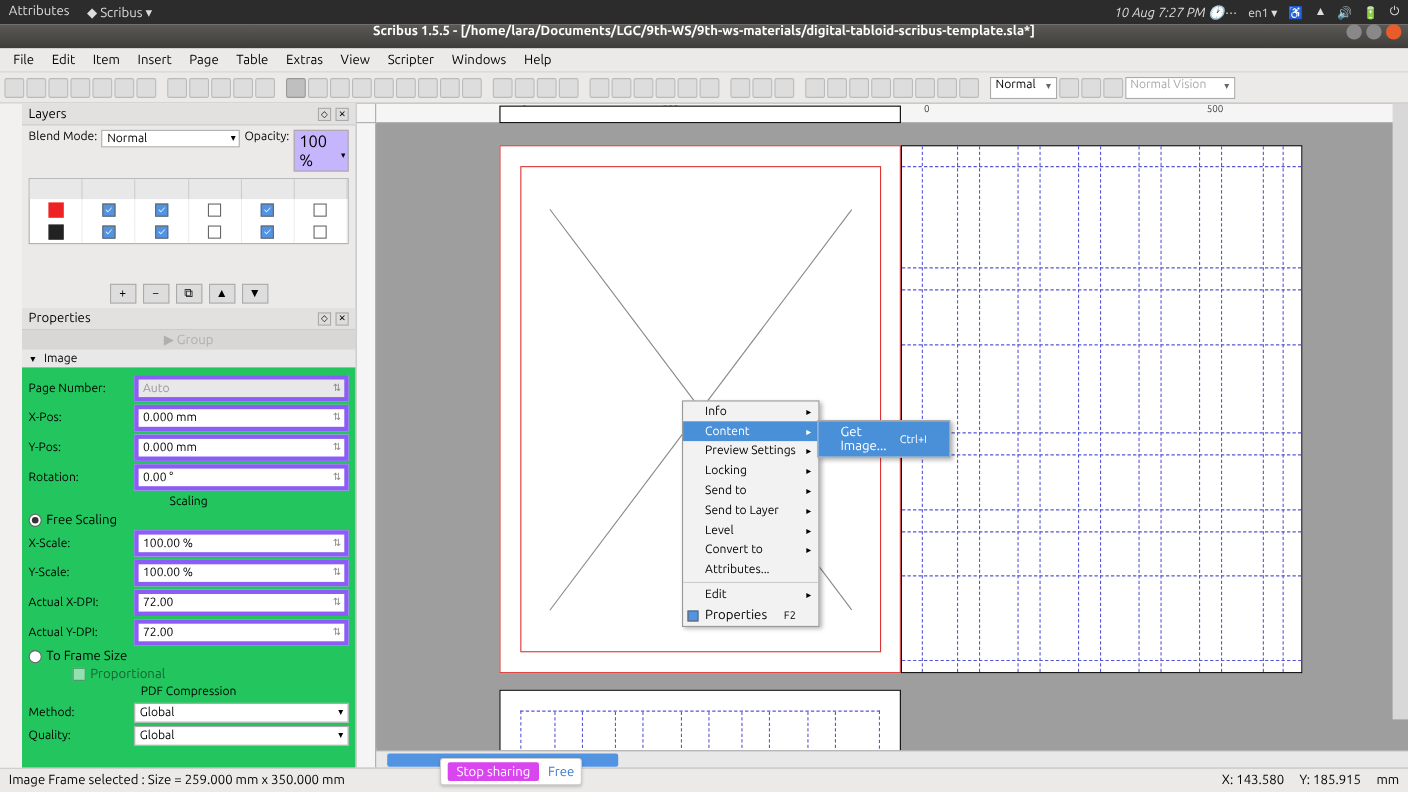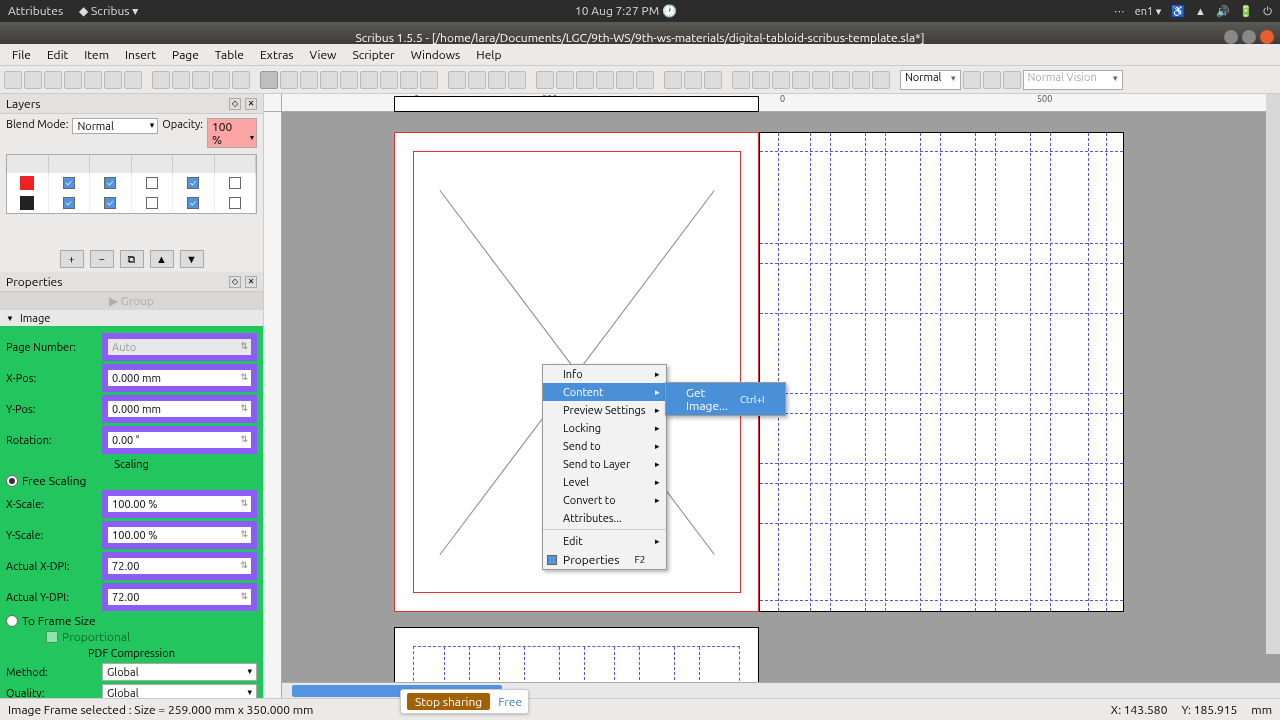--- a/index.html
+++ b/index.html
@@ -1,26 +1,26 @@
 <!DOCTYPE html>
 <html><head>
 <meta charset="utf-8">
 <style>
 * { box-sizing: border-box; margin: 0; padding: 0; font-family: Ubuntu, "Segoe UI", sans-serif; font-size: 12px; }
 body { background: #f2f1f0; width: 1280px; height: 720px; overflow: hidden; position: relative; }
 
 
 .topbar { background: #2c2c2c; color: #ddd; height: 22px; display: flex; align-items: center; padding: 0 8px; font-size: 11px; }
 .topbar .left { display: flex; gap: 16px; }
-.topbar .center { flex: 1; text-align: center; }
+.topbar .center { flex: 1; text-align: right; font-style: italic; }
 .topbar .right { display: flex; gap: 10px; align-items: center; }
 .topbar .right span { font-size: 11px; }
 
 
-.titlebar { background: linear-gradient(#5b5a57, #3d3c39); color: #fff; height: 22px; display: flex; align-items: flex-end; padding: 0 6px; font-size: 11px; }
+.titlebar { background: linear-gradient(#5b5a57, #3d3c39); color: #fff; height: 22px; display: flex; align-items: flex-start; padding: 0 6px; font-size: 11px; font-weight: bold; }
 .titlebar .title { flex: 1; text-align: center; }
 .titlebar .winbtns { display: flex; gap: 4px; }
 .titlebar .winbtn { width: 14px; height: 14px; border-radius: 7px; }
 .winbtn.min { background: #888; }
 .winbtn.max { background: #888; }
 .winbtn.close { background: #e85d2c; }
 
 
 .menubar { background: #ebeae8; height: 22px; display: flex; align-items: center; padding: 0 4px; border-bottom: 1px solid #ccc; }
 .menubar .mitem { padding: 3px 8px; cursor: default; }
@@ -28,53 +28,53 @@
 
 .toolbar { background: #ebeae8; height: 28px; display: flex; align-items: center; padding: 0 4px; border-bottom: 1px solid #ccc; gap: 2px; }
 .tbtn { width: 18px; height: 18px; background: #ddd; border: 1px solid #bbb; border-radius: 2px; }
 .tbtn.pressed { background: #bfbfbf; border-color: #999; }
 .tsep { width: 6px; }
 .tsel { height: 20px; font-size: 11px; border: 1px solid #aaa; background: #fff; padding: 0 18px 0 4px; position: relative; }
 .tsel::after { content: "▾"; position: absolute; right: 4px; top: 2px; font-size: 9px; color: #666; }
 
 
 .main { display: flex; height: 604px; }
-.sidebar { width: 264px; background: #ebeae8; display: flex; flex-direction: column; border-right: 1px solid #ccc; }
+.sidebar { width: 304px; background: #ebeae8; display: flex; flex-direction: column; border-right: 1px solid #ccc; margin-left: 20px; }
 .canvas-area { flex: 1; position: relative; background: #9e9e9e; overflow: hidden; }
 
 
 .panel-title { background: #e2e1df; height: 20px; display: flex; align-items: center; padding: 0 6px; font-size: 11px; border-bottom: 1px solid #ccc; justify-content: space-between; }
 .panel-title .pbtns { display: flex; gap: 4px; }
 .pbtn { width: 12px; height: 12px; border: 1px solid #aaa; background: #ddd; font-size: 8px; line-height: 10px; text-align: center; }
 .layers-ctrl { display: flex; align-items: flex-start; padding: 4px 6px; gap: 4px; }
 .layers-ctrl label { font-size: 11px; }
 .dropdown { border: 1px solid #aaa; background: #fff; padding: 1px 16px 1px 4px; font-size: 11px; position: relative; flex: 1; }
 .dropdown::after { content: "▾"; position: absolute; right: 3px; top: 1px; font-size: 9px; }
-.spin { border: 1px solid #aaa; background: #fca5a5; padding: 1px 14px 1px 4px; font-size: 12px; position: relative; width: 50px; }
+.spin { border: 1px solid #aaa; background: #c4b5fd; padding: 1px 14px 1px 4px; font-size: 15px; position: relative; width: 50px; }
 .spin::after { content: "▾"; position: absolute; right: 2px; font-size: 8px; }
 
 .layer-table { margin: 2px 6px; border: 1px solid #aaa; background: #fff; }
 .layer-hdr { display: flex; background: #e8e8e8; }
 .layer-hdr .hc { flex: 1; height: 18px; border-right: 1px solid #ccc; }
 .layer-row { display: flex; }
 .layer-row .lc { flex: 1; height: 20px; border-right: 1px solid #eee; display: flex; align-items: center; justify-content: center; }
 .swatch { width: 14px; height: 14px; }
 .chk { width: 12px; height: 12px; border: 1px solid #666; background: #fff; }
 .chk.on { background: #5294e2; }
 .chk.on::after { content: "✓"; color: #fff; font-size: 9px; line-height: 10px; display: block; text-align: center; }
 
 .layer-btns { display: flex; justify-content: center; gap: 6px; padding: 4px; }
 .lbtn { width: 24px; height: 18px; border: 1px solid #aaa; background: #ddd; font-size: 11px; text-align: center; line-height: 16px; }
 .prop-hdr { background: #d8d7d5; padding: 2px 6px; font-size: 11px; color: #888; text-align: center; }
 .prop-active { background: #e8e8e8; padding: 2px 6px; font-size: 11px; display: flex; align-items: center; text-align: right; }
 .prop-active::before { content: "▼"; font-size: 8px; margin-right: 6px; }
 .prop-body { background: #22c55e; padding: 4px 6px; }
 .prop-row { display: flex; align-items: center; margin: 3px 0; gap: 6px; }
 .prop-row label { font-size: 11px; width: 90px; }
-.prop-input { flex: 1; border: 6px solid #8b5cf6; background: #fff; padding: 2px 16px 2px 4px; font-size: 11px; position: relative; }
+.prop-input { flex: 1; border: 4px solid #8b5cf6; background: #fff; padding: 2px 16px 2px 4px; font-size: 11px; position: relative; }
 .prop-input.dis { background: #e8e8e8; color: #999; }
 .prop-input::after { content: "⇅"; position: absolute; right: 3px; font-size: 9px; color: #888; }
 .prop-subhdr { text-align: center; font-size: 11px; margin: 4px 0; }
 .radio-row { display: flex; align-items: center; gap: 4px; margin: 3px 0; }
 .radio { width: 12px; height: 12px; border: 1px solid #666; border-radius: 6px; background: #fff; }
 .radio.on::after { content: ""; display: block; width: 6px; height: 6px; background: #333; border-radius: 3px; margin: 2px; }
 .prop-select { flex: 1; border: 1px solid #aaa; background: #fff; padding: 2px 16px 2px 4px; font-size: 11px; position: relative; }
 .prop-select::after { content: "▾"; position: absolute; right: 4px; font-size: 9px; }
 
 
@@ -103,21 +103,21 @@
 .ctx-item .sc { font-size: 10px; margin-left: 12px; }
 .ctx-sep { height: 1px; background: #ccc; margin: 2px 0; }
 .ctx2 { left: 122px; top: 17px; min-width: 114px; }
 
 
 .statusbar { position: absolute; bottom: 0; left: 0; right: 0; height: 22px; background: #ebeae8; border-top: 1px solid #ccc; display: flex; align-items: center; padding: 0 8px; font-size: 11px; justify-content: space-between; }
 .statusbar .right { display: flex; gap: 14px; }
 
 
 .sharebar { position: absolute; left: 400px; bottom: 6px; display: flex; align-items: center; background: #fff; border: 1px solid #ccc; border-radius: 3px; box-shadow: 0 1px 3px rgba(0,0,0,.2); padding: 3px 6px; gap: 8px; font-size: 11px; z-index: 50; }
-.sharebar .stop { background: #a16207; color: #fff; padding: 2px 8px; border-radius: 2px; }
+.sharebar .stop { background: #d946ef; color: #fff; padding: 2px 8px; border-radius: 2px; }
 .sharebar .hide { color: #3a7bc8; }
 
 .scrollbar-v { position: absolute; right: 0; top: 94px; width: 14px; height: 560px; background: #d8d8d8; }
 </style>
 </head>
 <body>
 
 <div class="topbar">
   <div class="left">
     <span>Attributes</span>
@@ -420,21 +420,21 @@
             <div class="guide gv" style="left:225px"></div>
             <div class="guide gv" style="left:260px"></div>
             <div class="guide gv" style="left:285px"></div>
         </div>
       </div>
     </div>
     <div class="hbar">
         <div class="hbar-thumb"></div>
       </div>
 
-    <div class="ctx" style="left:278px;top:270px">
+    <div class="ctx" style="left:296px;top:270px">
       <div class="ctx-item sub">Info</div>
       <div class="ctx-item sub hi">Content</div>
       <div class="ctx-item sub">Preview Settings</div>
       <div class="ctx-item sub">Locking</div>
       <div class="ctx-item sub">Send to</div>
       <div class="ctx-item sub">Send to Layer</div>
       <div class="ctx-item sub">Level</div>
       <div class="ctx-item sub">Convert to</div>
       <div class="ctx-item">Attributes...</div>
       <div class="ctx-sep"></div>

